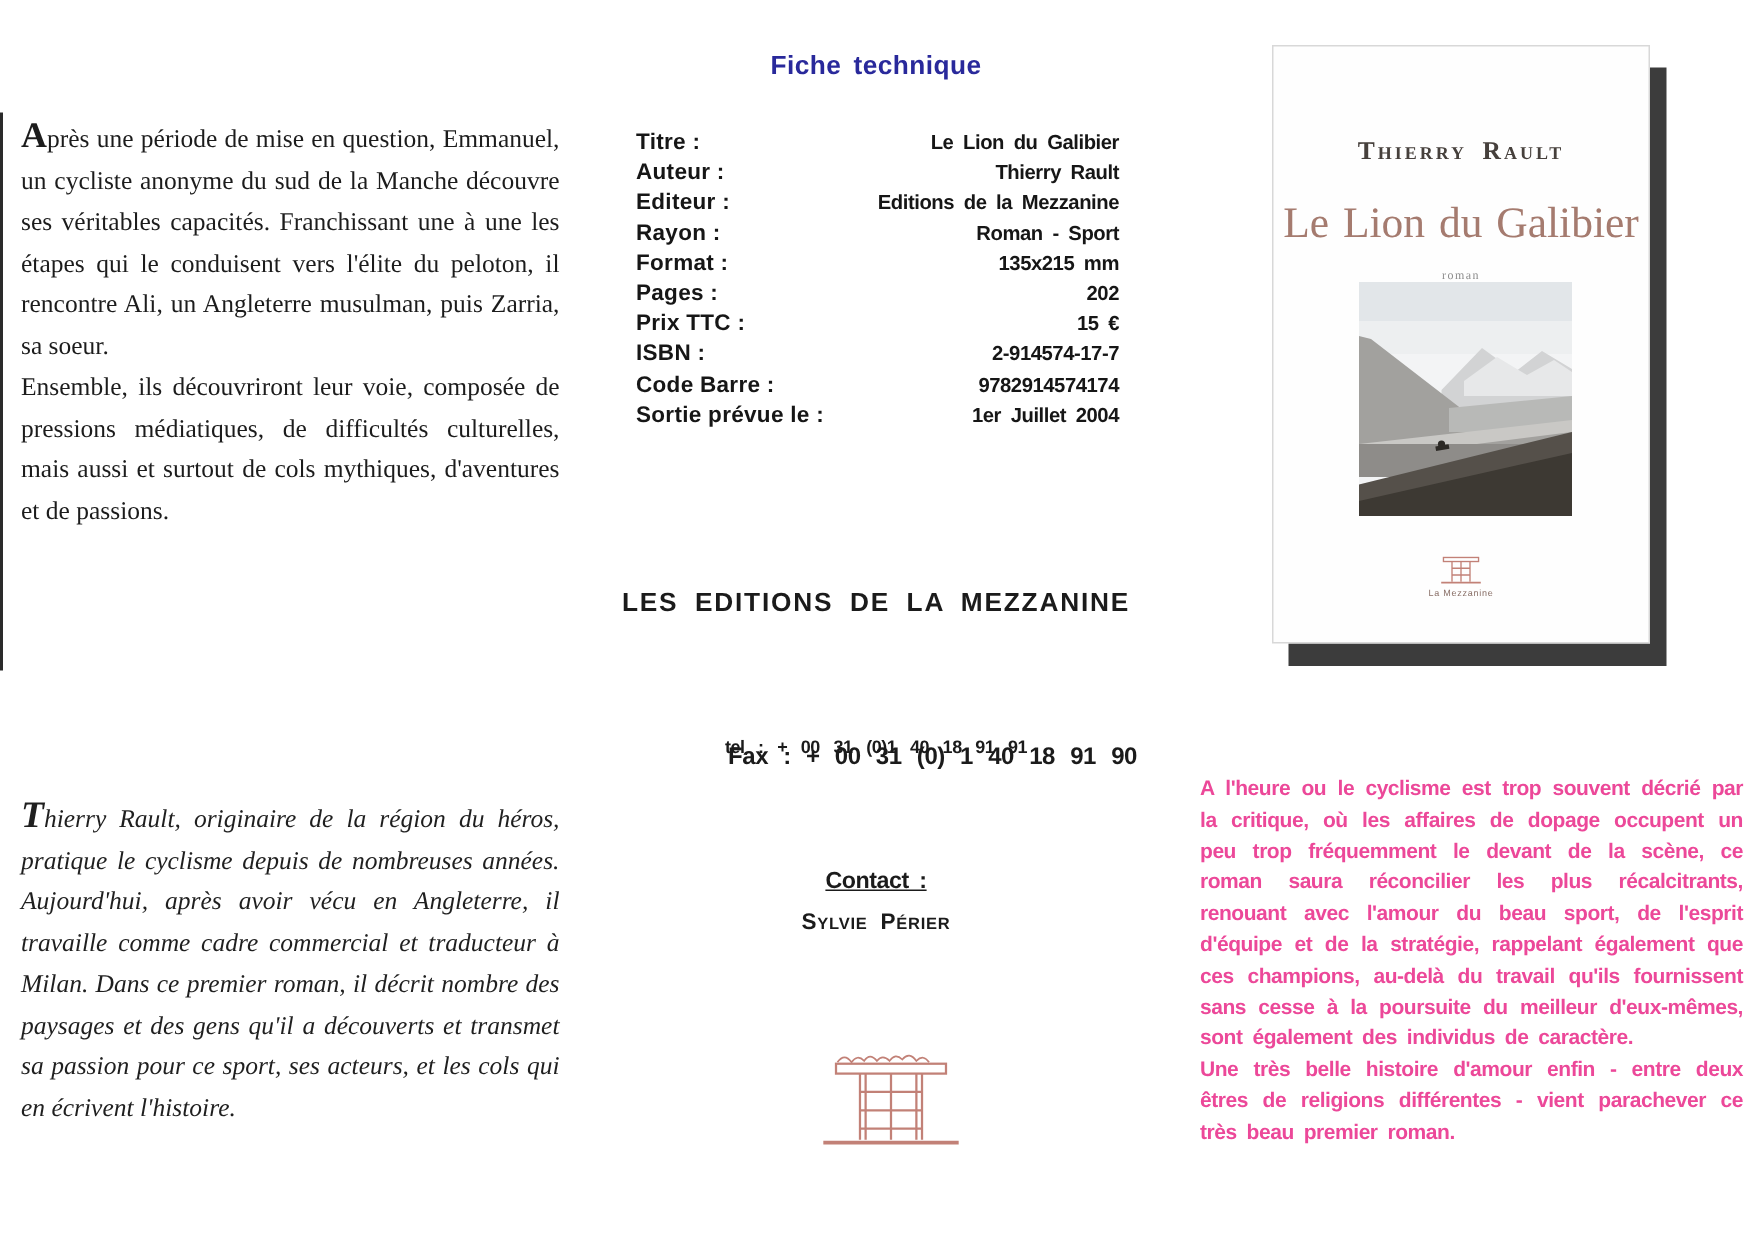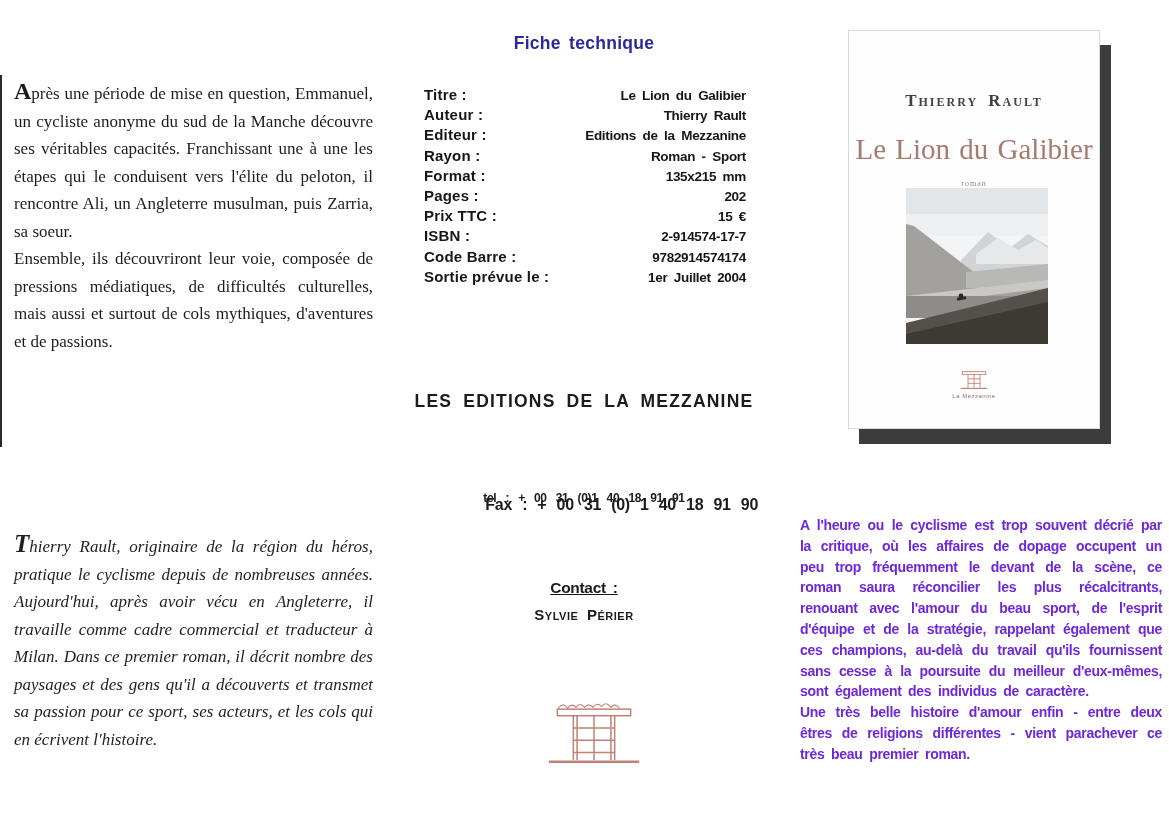--- a/index.html
+++ b/index.html
@@ -156,21 +156,21 @@
   }
   .cover-logo svg { width: 30px; height: 23px; }
   .cover-logo-caption {
     font-size: 6px; color: #8a7068; letter-spacing: 0.5px;
     margin-top: 1px;
   }
   .review {
     position: absolute;
     left: 800px; top: 515px; width: 362px;
     font-size: 14px; line-height: 20.8px;
-    text-align: justify; color: #6d28d9;
+    text-align: justify; color: #ec4899;
   }
   .review p { margin: 0; }
 </style>
 </head>
 <body>
 
 <div id="page">
 
   <div class="left-rule"></div>
 

